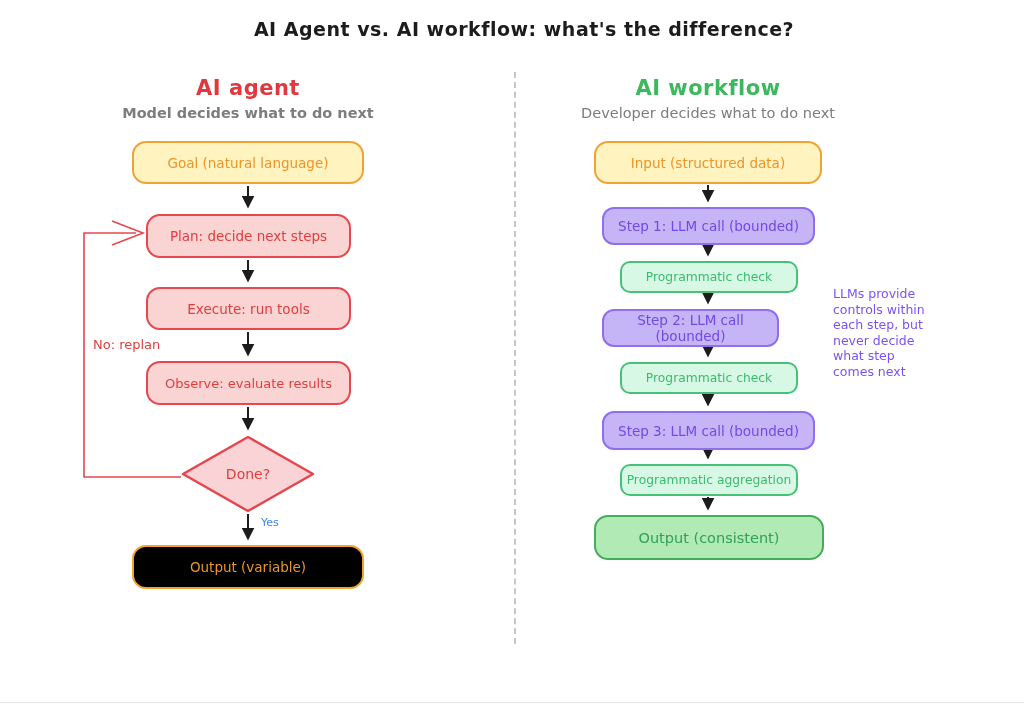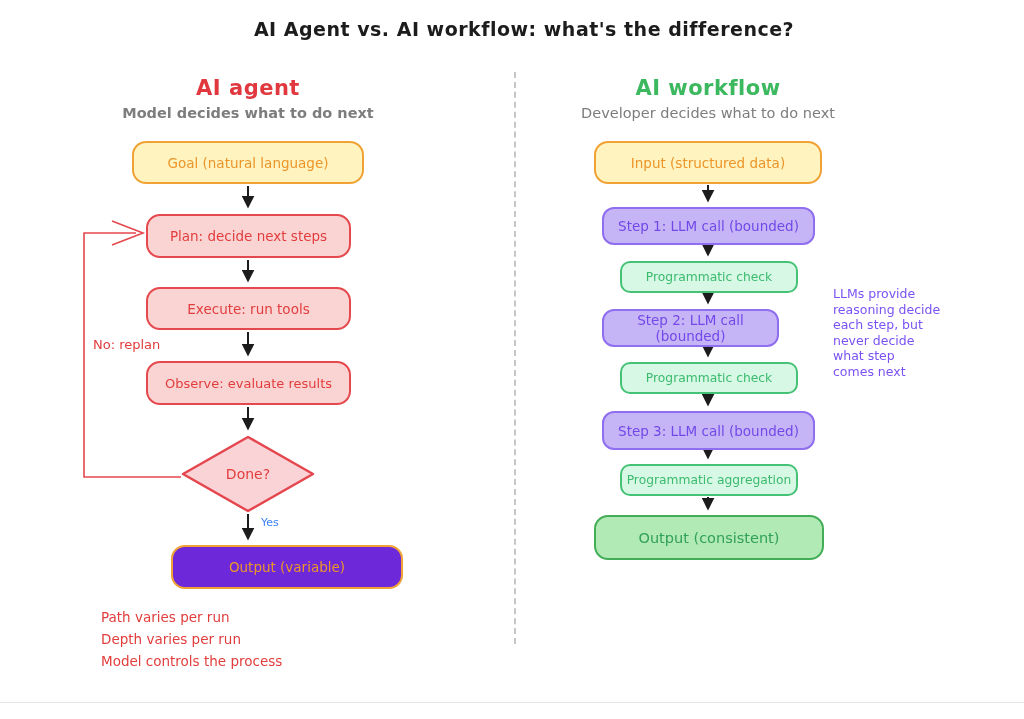--- a/index.html
+++ b/index.html
@@ -55,21 +55,21 @@
     box-sizing: border-box;
     display: flex;
     align-items: center;
     justify-content: center;
     text-align: center;
     border-radius: 14px;
     font-size: 13.5px;
   }
   
   .n-yellow { background: #fff3c0; border: 2.5px solid #f0a235; color: #ec9529; }
-  .n-orange { background: #6d28d9; border: 2.5px solid #f0a235; color: #ec9529; margin-left: 39px; }
+  .n-orange { background: #000000; border: 2.5px solid #f0a235; color: #ec9529; }
   
   .n-red    { background: #fad3d3; border: 2.5px solid #e5484d; color: #e23d3d; }
   
   .n-purple { background: #c6b5f6; border: 2.5px solid #8f6ff0; color: #7248e8; border-radius: 12px; }
   
   .n-green      { background: #d6f8e4; border: 2px solid #46c277; color: #3cbb6f; border-radius: 10px; font-size: 12.3px; }
   .n-greenbig   { background: #b1eab5; border: 2.5px solid #44ad57; color: #31a058; }
 
   .node-goal        { left: 132px; top: 141px; width: 232px; height: 43px; }
   .node-plan        { left: 146px; top: 214px; width: 205px; height: 44px; }
@@ -198,25 +198,20 @@
     <div class="diamond-label">Done?</div>
   </div>
 
   <div class="node n-orange node-output-var">
     <span>Output (variable)</span>
   </div>
 
   <div class="edge-label-yes">Yes</div>
   <div class="edge-label-no">No: replan</div>
 
-  <div class="footer footer-left">
-    <div>Path varies per run</div>
-    <div>Depth varies per run</div>
-    <div>Model controls the process</div>
-  </div>
 
   <div class="col-heading heading-right">AI workflow</div>
   <div class="col-sub sub-right">Developer decides what to do next</div>
 
   <div class="node n-yellow node-input">
     <span>Input (structured data)</span>
   </div>
   <div class="node n-purple node-step1">
     <span>Step 1: LLM call (bounded)</span>
   </div>
@@ -234,21 +229,21 @@
   </div>
   <div class="node n-green node-agg">
     <span>Programmatic aggregation</span>
   </div>
   <div class="node n-greenbig node-output-cons">
     <span>Output (consistent)</span>
   </div>
 
   <div class="side-note">
     <div>LLMs provide</div>
-    <div>reasoning decide</div>
+    <div>controls within</div>
     <div>each step, but</div>
     <div>never decide</div>
     <div>what step</div>
     <div>comes next</div>
   </div>
 
 
   <div class="bottom-edge"></div>
 
 </div>

